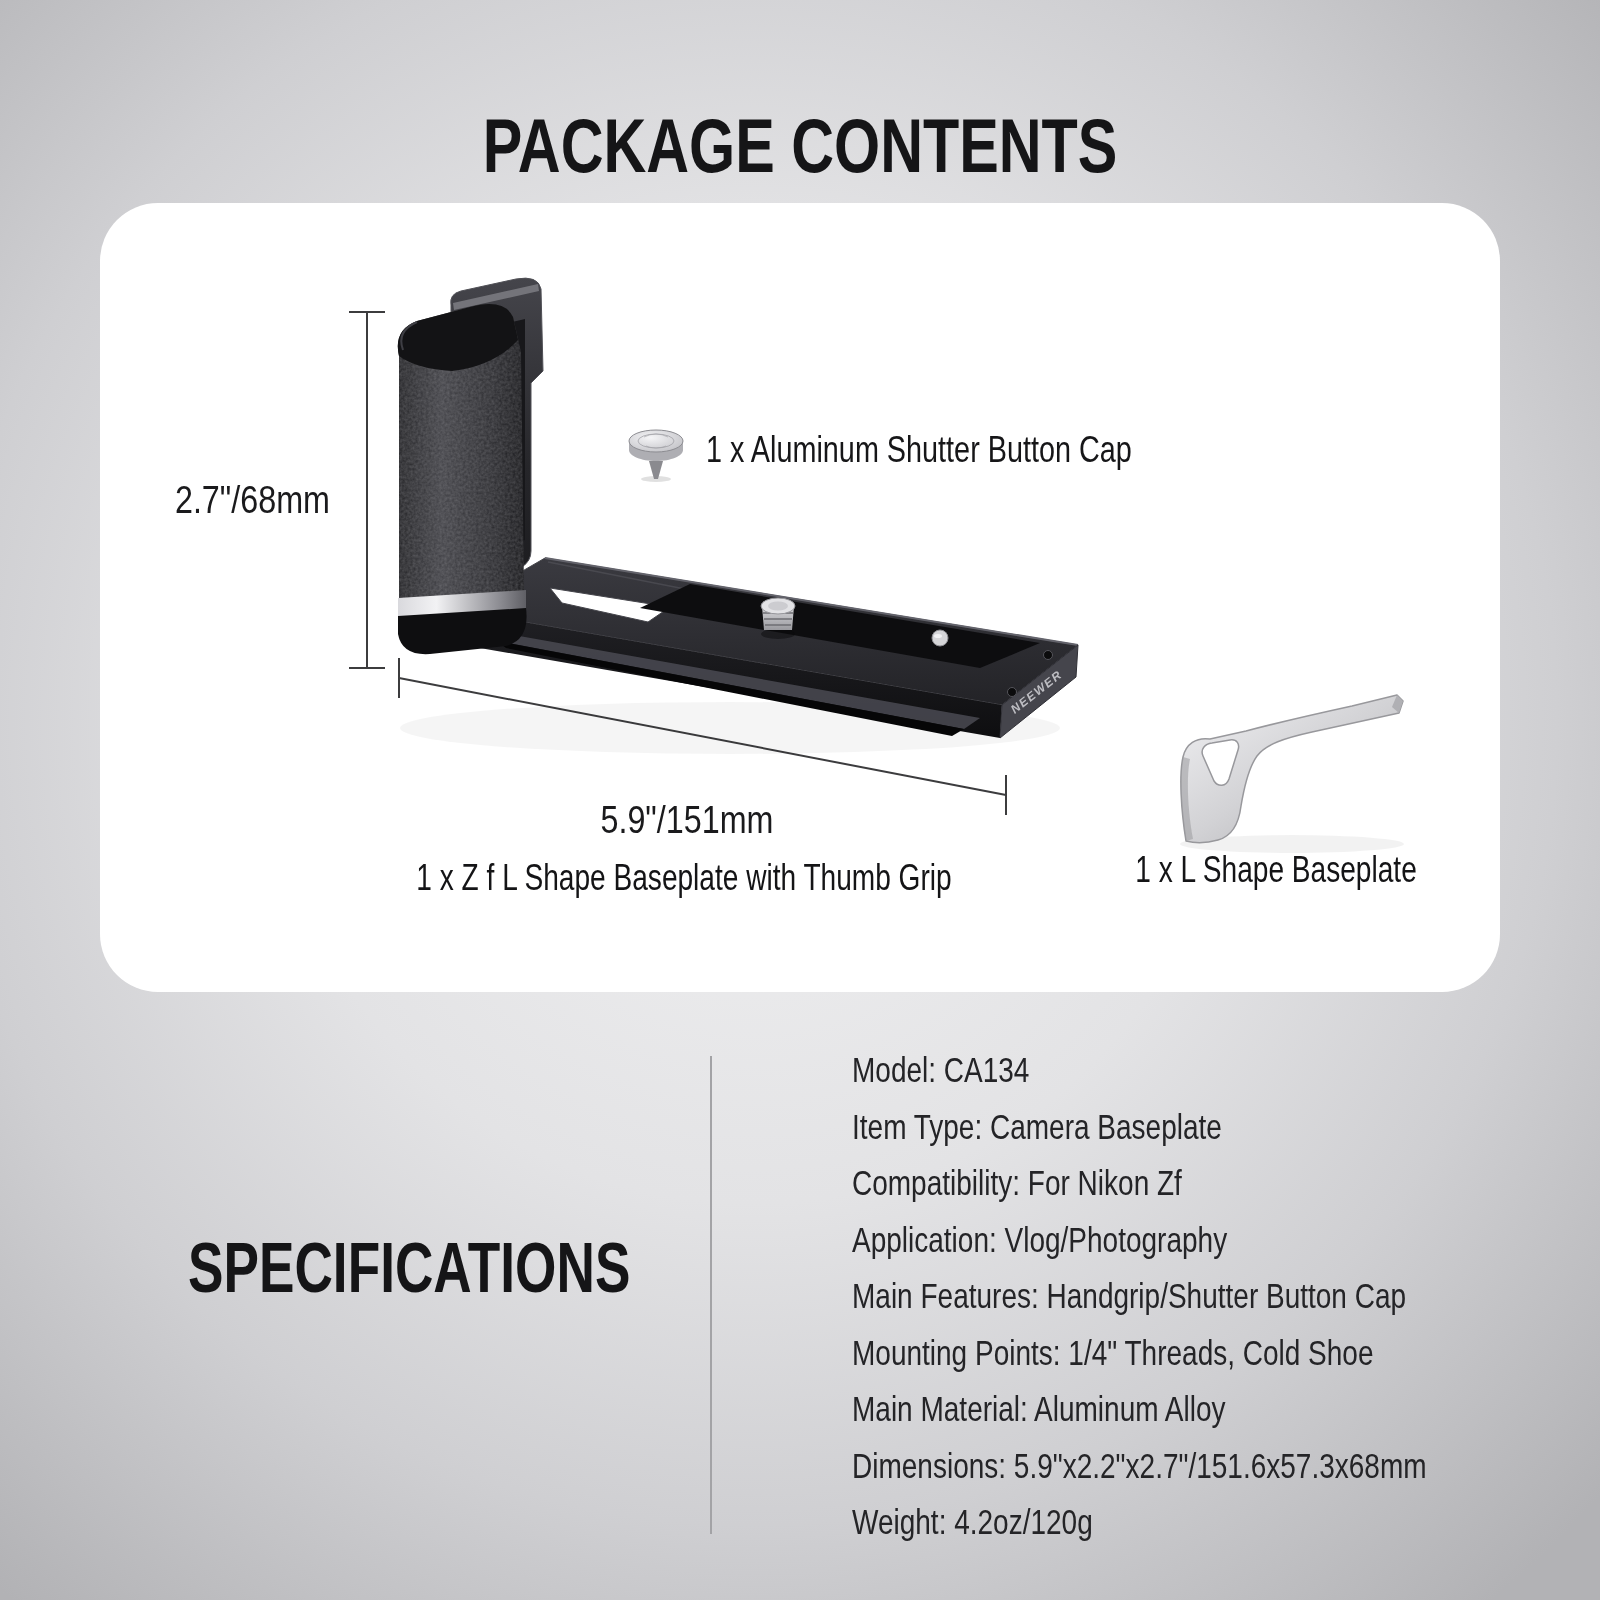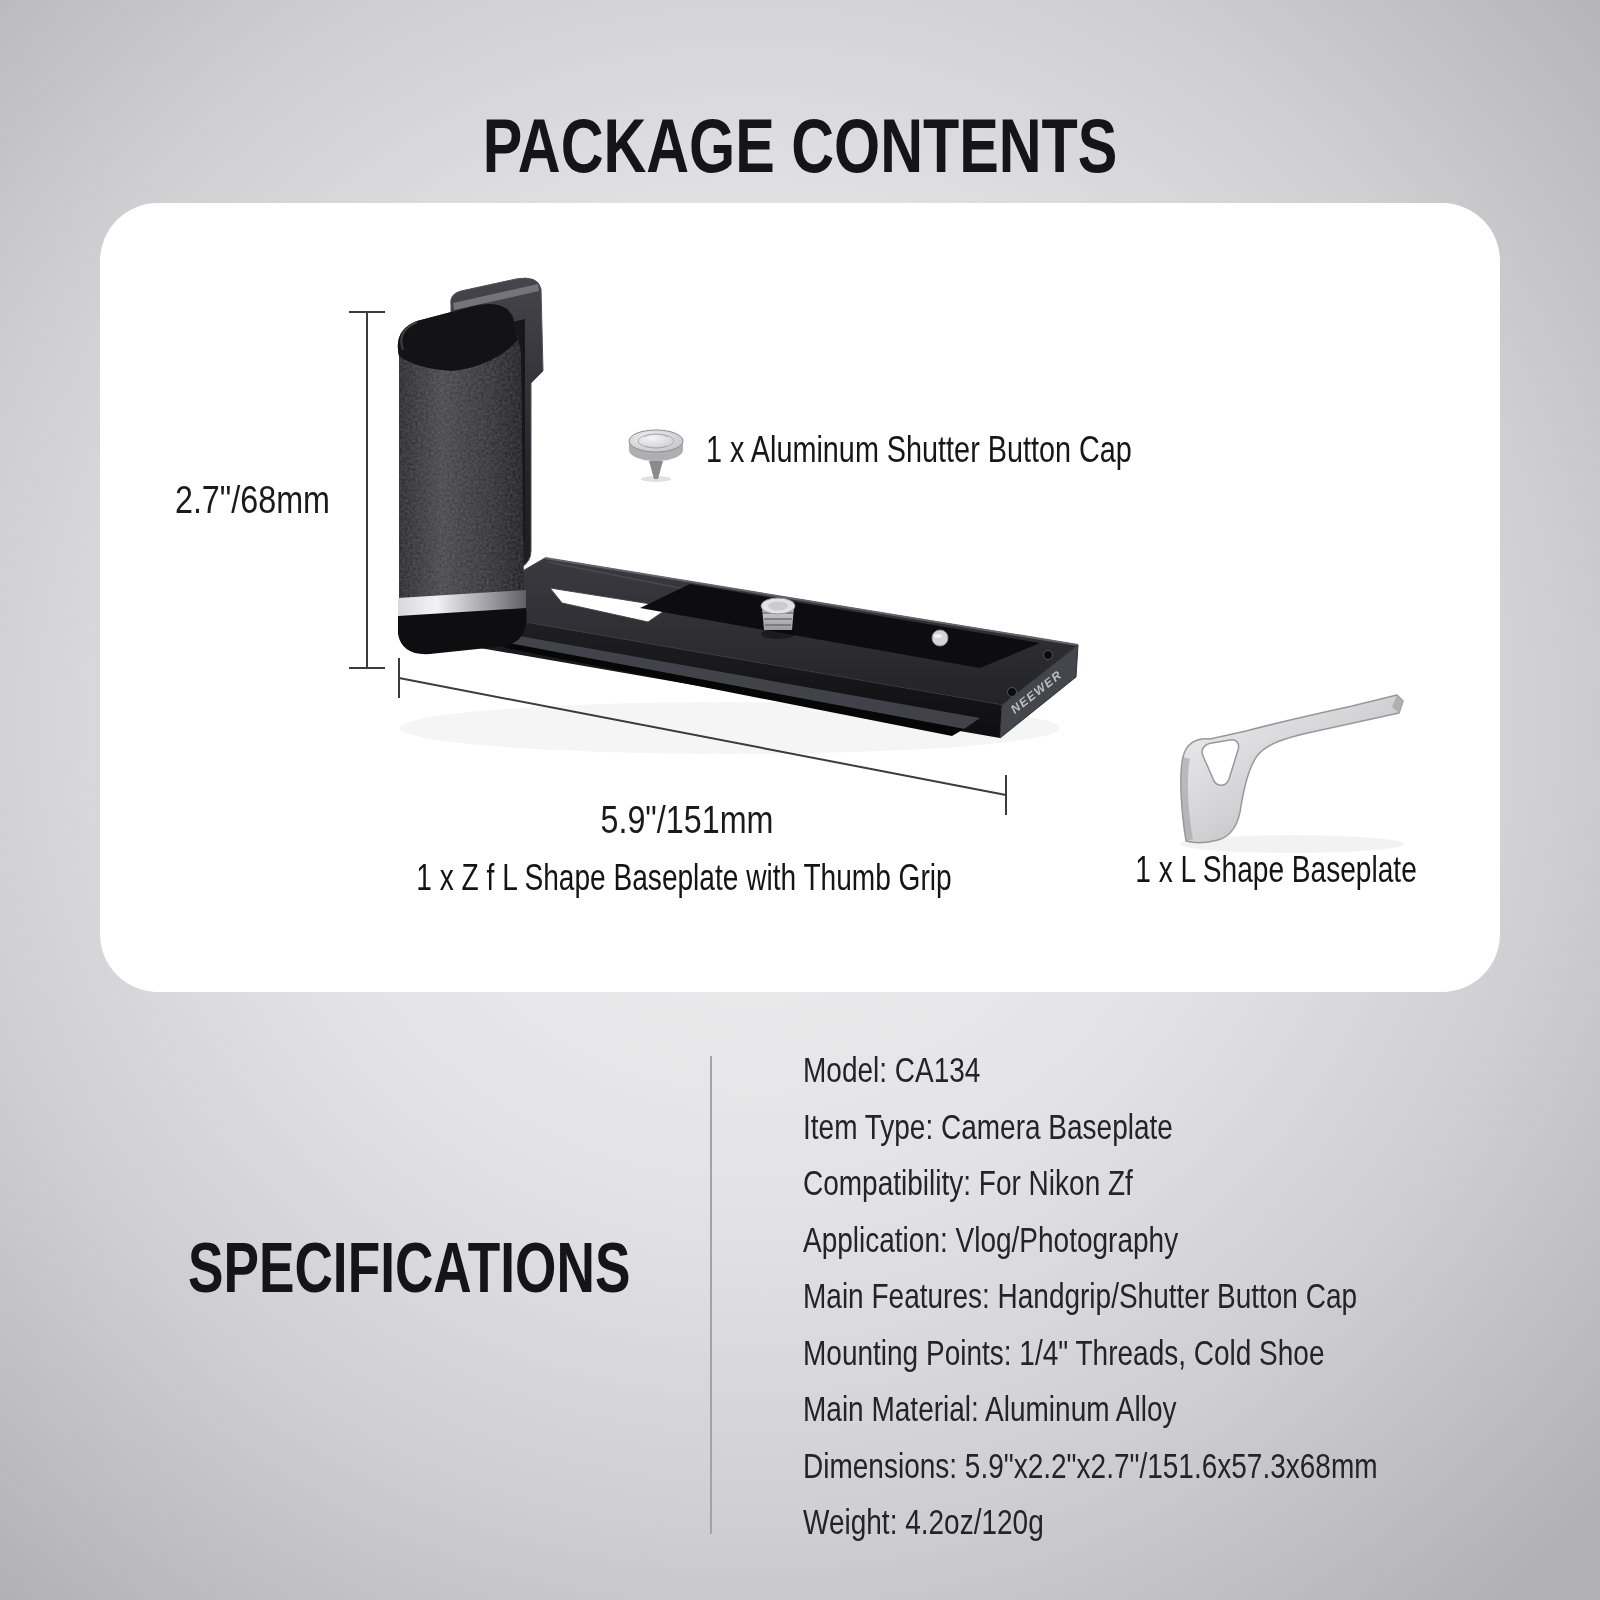--- a/index.html
+++ b/index.html
@@ -36,21 +36,21 @@
   }
   .cap1{
     left:334px;top:858px;width:700px;text-align:center;font-size:36px;line-height:40px;
     transform:scaleX(0.78);white-space:nowrap;color:#141416;
   }
   .cap2{
     left:1076px;top:850px;width:400px;text-align:center;font-size:36px;line-height:40px;
     transform:scaleX(0.78);white-space:nowrap;color:#141416;
   }
   .divider{left:710px;top:1056px;width:2px;height:478px;background:#a3a3a6;}
-  .specs{left:803px;top:1042px;}
+  .specs{left:852px;top:1042px;}
   .spec-row{
     height:56.5px;display:flex;align-items:center;font-size:35px;color:#242427;
     transform:scaleX(0.80);transform-origin:left center;white-space:nowrap;
   }
   svg.art{position:absolute;left:0;top:0;width:1600px;height:1600px;pointer-events:none;}
 </style>
 </head>
 <body>
 
 <div class="abs title">PACKAGE CONTENTS</div>

